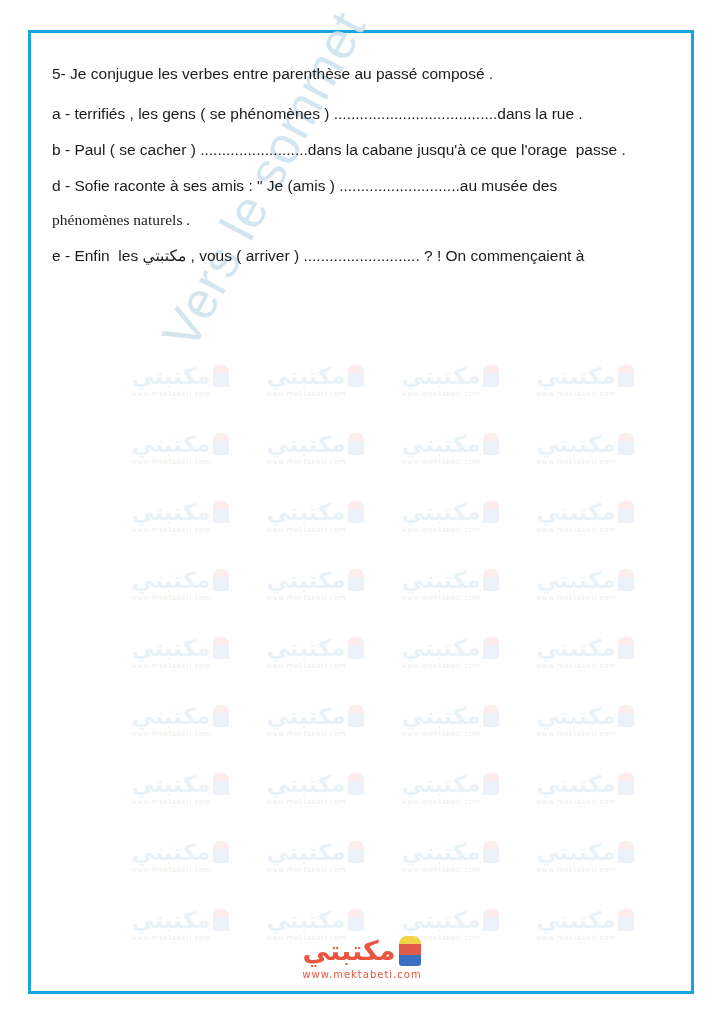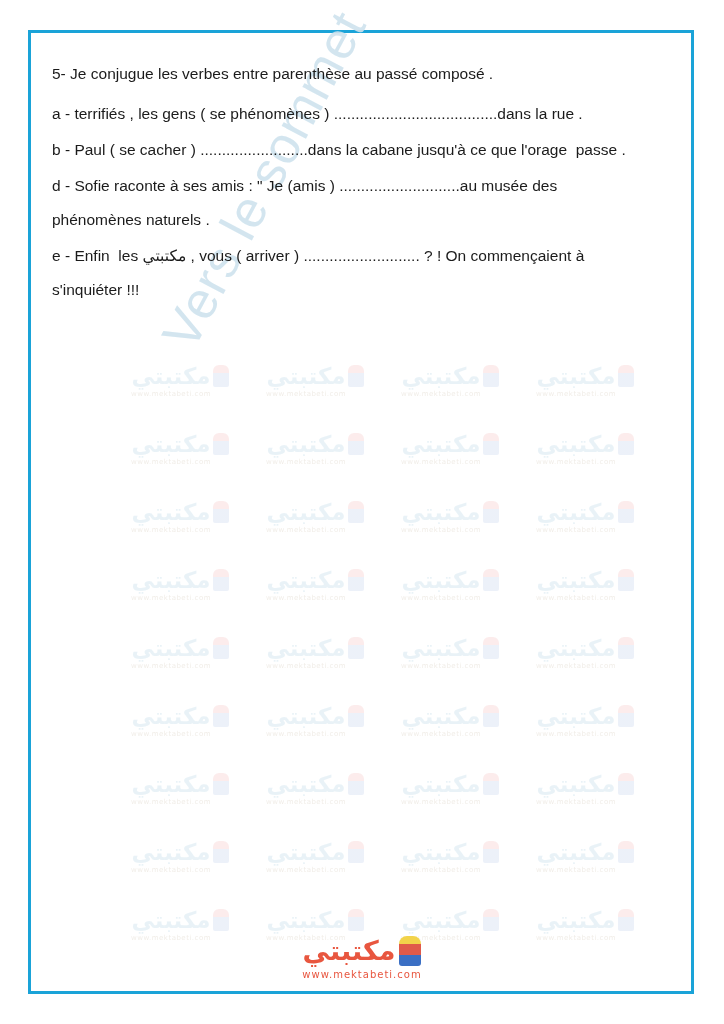--- a/index.html
+++ b/index.html
@@ -106,20 +106,21 @@
   }
   #content .line {
     white-space: pre-wrap;
     margin: 0;
   }
   #content .line.title {
     margin-bottom: 4px;
   }
   #content .wrap-line {
     margin-top: -2px;
+    font-family: Liberation Serif, serif;
   }
   
   #bottom-logo {
     position: absolute;
     left: 0;
     right: 0;
     bottom: 44px;
     text-align: center;
     font-family: "DejaVu Sans", sans-serif;
   }
@@ -341,21 +342,20 @@
 
   <div id="diag-watermark">Vers le sommet</div>
 
   <div id="content">
     <p class="line title">5- Je conjugue les verbes entre parenthèse au passé composé .</p>
     <p class="line">a - terrifiés , les gens ( se phénomènes ) ......................................dans la rue .</p>
     <p class="line">b - Paul ( se cacher ) .........................dans la cabane jusqu'à ce que l'orage  passe .</p>
     <p class="line">d - Sofie raconte à ses amis : " Je (amis ) ............................au musée des</p>
     <p class="line wrap-line">phénomènes naturels .</p>
     <p class="line">e - Enfin  les مكتبتي , vous ( arriver ) ........................... ? ! On commençaient à</p>
-    <p class="line wrap-line">s'inquiéter !!!</p>
   </div>
 
   <div id="bottom-logo">
     <span class="logo-ar">مكتبتي</span><span class="logo-fig"></span>
     <span class="logo-url">www.mektabeti.com</span>
   </div>
 
 </div>
 
 </body></html>

